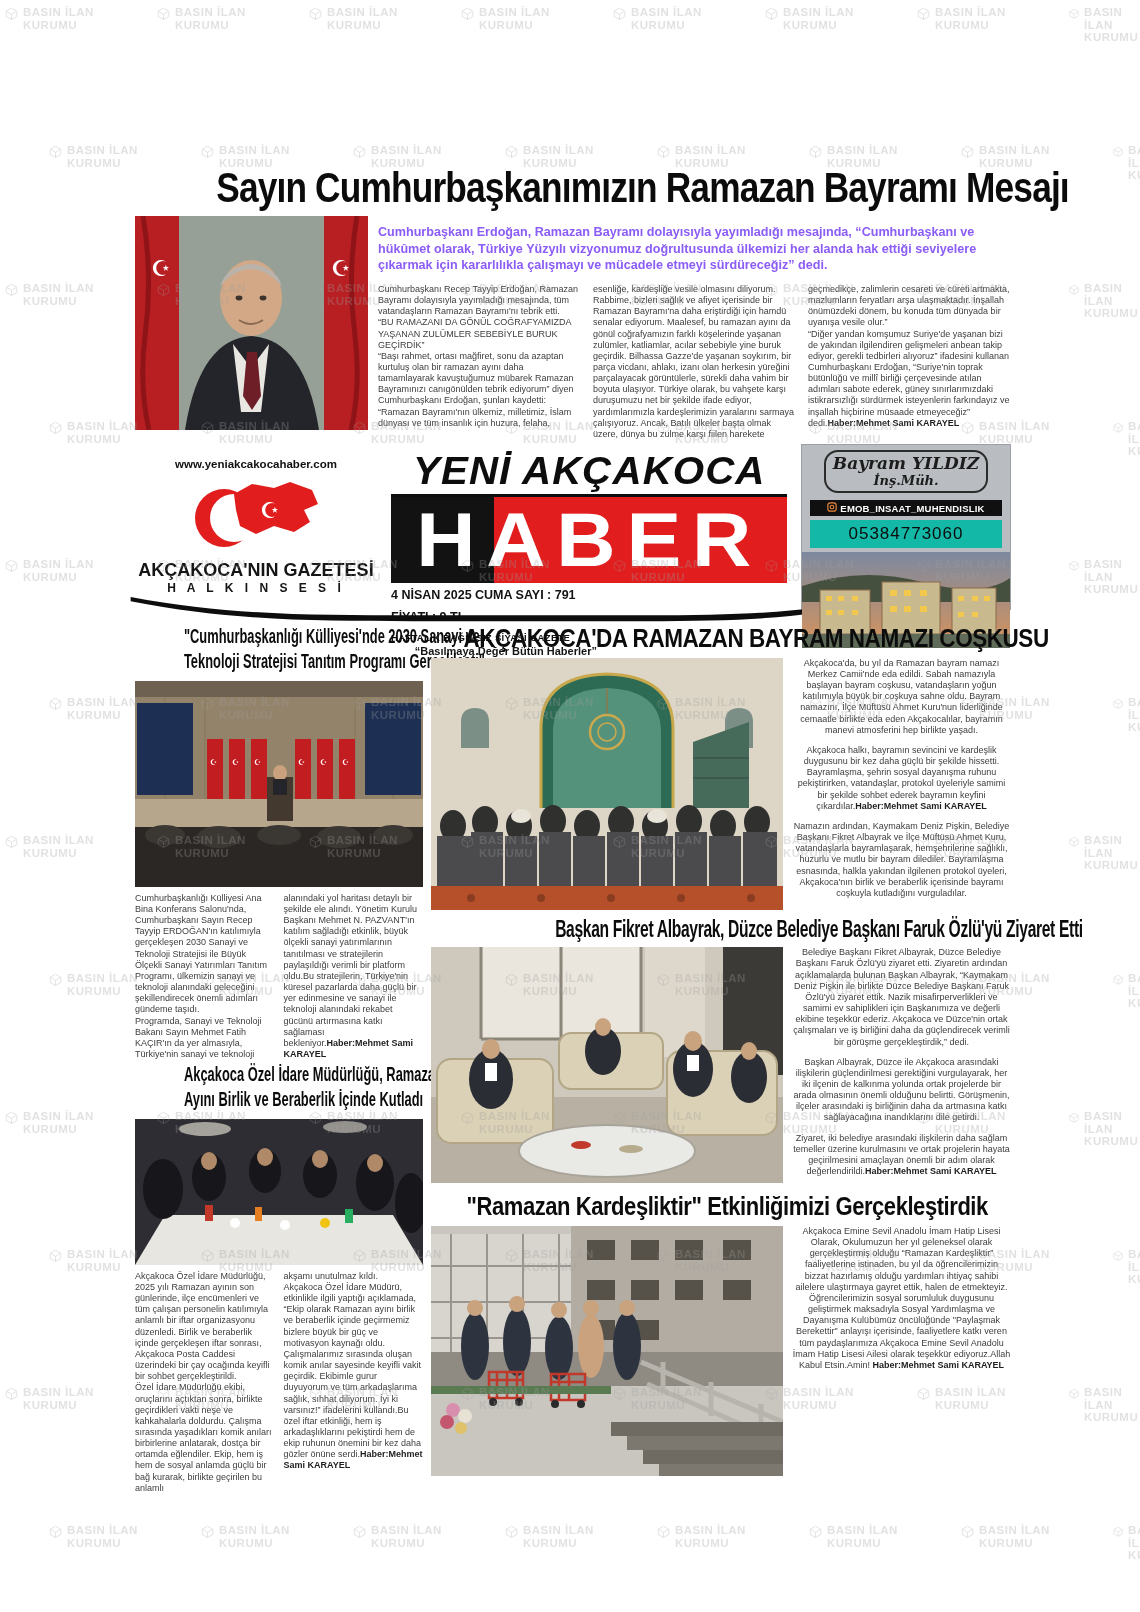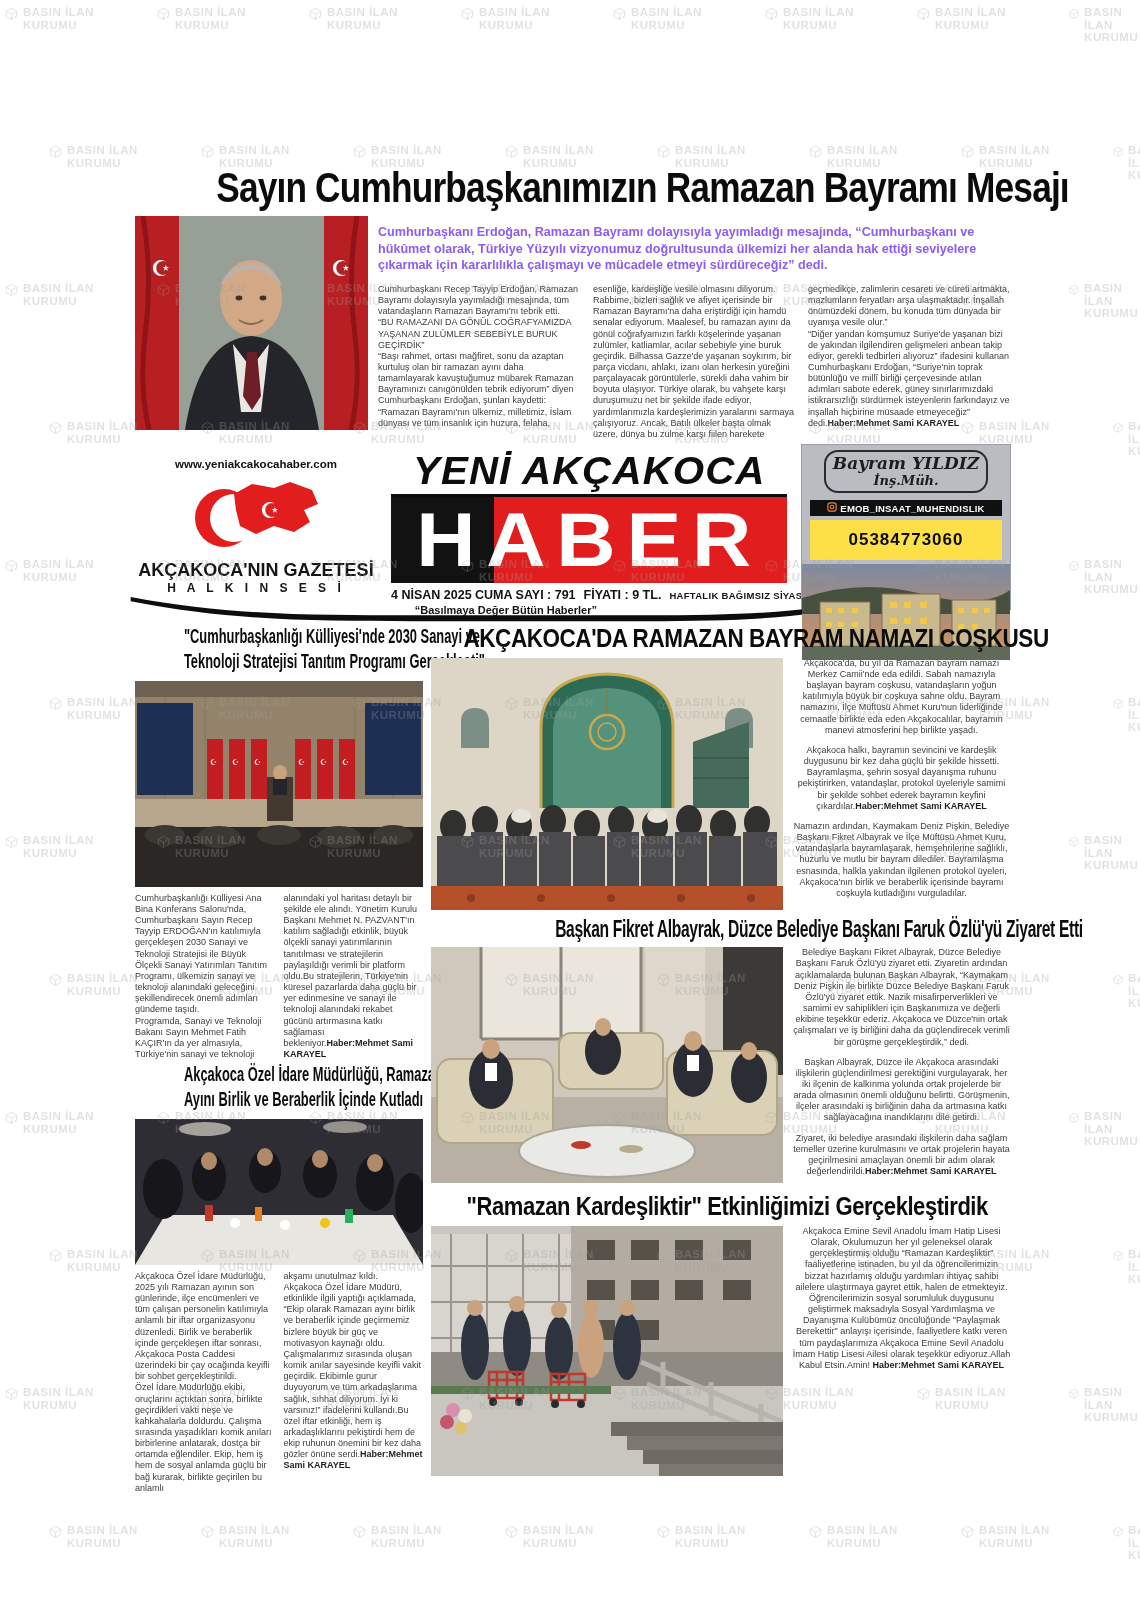--- a/index.html
+++ b/index.html
@@ -37,34 +37,34 @@
   .gz1{font-weight:bold;font-size:18px;color:#151515;margin-top:2px;}
   .gz2{font-weight:bold;font-size:12px;letter-spacing:4px;color:#151515;}
   .mh-center{flex:1;min-width:0;}
   .name-top{text-align:center;border-bottom:3px solid #0d0d0d;padding-bottom:1px;}
   .name-top span{display:inline-block;font-style:italic;font-weight:bold;font-size:38px;
                  letter-spacing:1px;color:#0d0d0d;white-space:nowrap;transform:scaleX(1.06);}
   .haber-bar{height:86px;display:flex;align-items:center;justify-content:center;
              background:linear-gradient(90deg,#121212 0 26%,#e11d1d 26% 100%);}
   .haber-bar span{color:#fff;font-weight:bold;font-size:76px;letter-spacing:10px;
                   transform:scaleX(1.08);white-space:nowrap;line-height:1;}
-  .dateline{display:flex;justify-content:space-between;align-items:baseline;margin-top:5px;gap:8px;}
+  .dateline{display:flex;justify-content:space-between;align-items:baseline;margin-top:5px;gap:8px;flex-direction:column;}
   .dateline .dt,.dateline .pr{font-weight:bold;font-size:12.5px;color:#131313;white-space:nowrap;}
   .dateline .freq{font-weight:bold;font-size:9.5px;color:#131313;white-space:nowrap;letter-spacing:.3px;}
   .slogan{font-weight:bold;font-size:11px;color:#151515;margin-top:2px;width:58%;text-align:center;}
   .swoosh{position:absolute;left:-6px;right:14px;bottom:-12px;height:30px;z-index:0;}
   .mh-ad{width:208px;flex:none;background:#b9bdc2;border:1px solid #9aa0a6;margin-top:-6px;}
   .ad-script{background:#b9bdc2;text-align:center;padding:5px 12px 2px;}
   .ad-script .l1{font-family:"DejaVu Serif",serif;font-style:italic;font-weight:bold;font-size:17px;color:#1c1c1c;}
   .ad-script .l2{font-family:"DejaVu Serif",serif;font-style:italic;font-weight:bold;font-size:13px;color:#1c1c1c;}
   .ad-frame{border:2px solid #2b2b2b;border-radius:14px;margin:0 10px;padding:1px 2px 3px;}
   .ad-handle{margin:5px 8px 0;background:#101010;color:#fff;font-weight:bold;font-size:9.5px;
              display:flex;align-items:center;gap:3px;justify-content:center;padding:2px 2px;letter-spacing:.2px;}
-  .ad-phone{margin:4px 8px;background:#fde047;color:#0c0c0c;font-weight:bold;font-size:17px;
-            text-align:center;letter-spacing:1px;padding:10px 0;}
+  .ad-phone{margin:4px 8px;background:#14b8a6;color:#0c0c0c;font-weight:normal;font-size:17px;
+            text-align:center;letter-spacing:1px;padding:4px 0;}
   .ad-photo{height:96px;margin:0;}
 
   
   .main{display:flex;gap:8px;margin-top:12px;}
   .col-left{width:288px;flex:none;}
   .col-right{flex:1;min-width:0;}
   .hl-2line{margin:2px 0 6px;text-align:center;color:#0c0c0c;}
   .hl-2line .cl{display:block;white-space:nowrap;font-weight:bold;font-size:19.5px;
                 line-height:1.3;transform:scaleX(.66);transform-origin:center;letter-spacing:0;}
   .hl-1line{margin:2px 0 5px;text-align:center;font-weight:bold;color:#0c0c0c;

